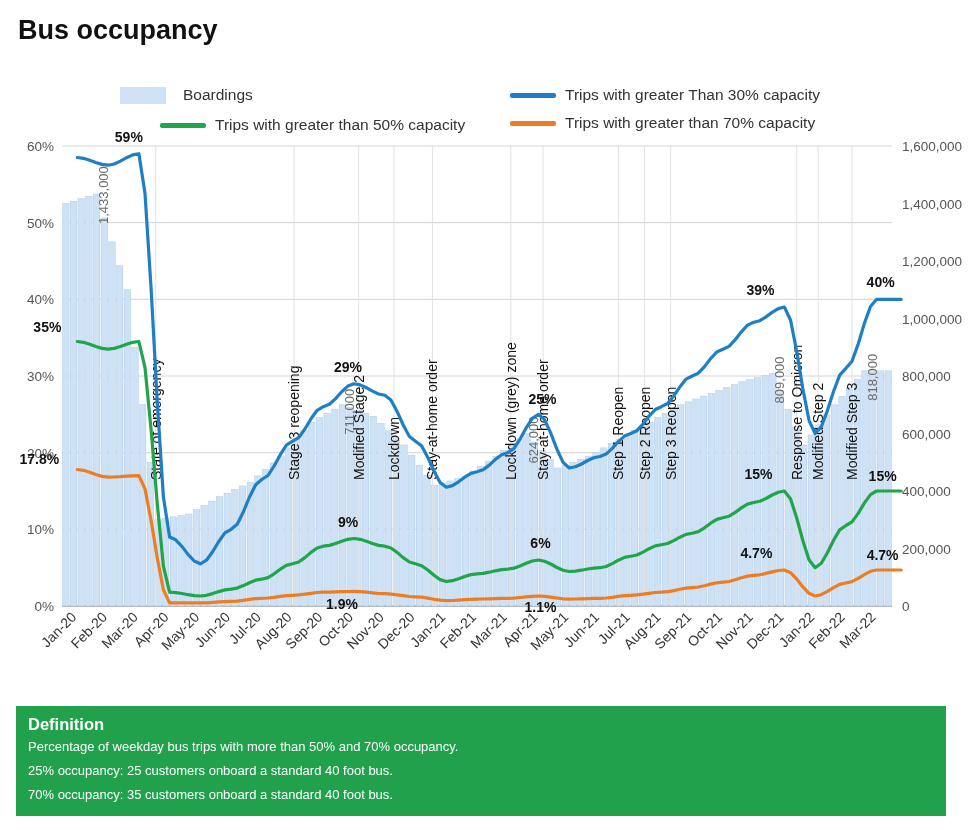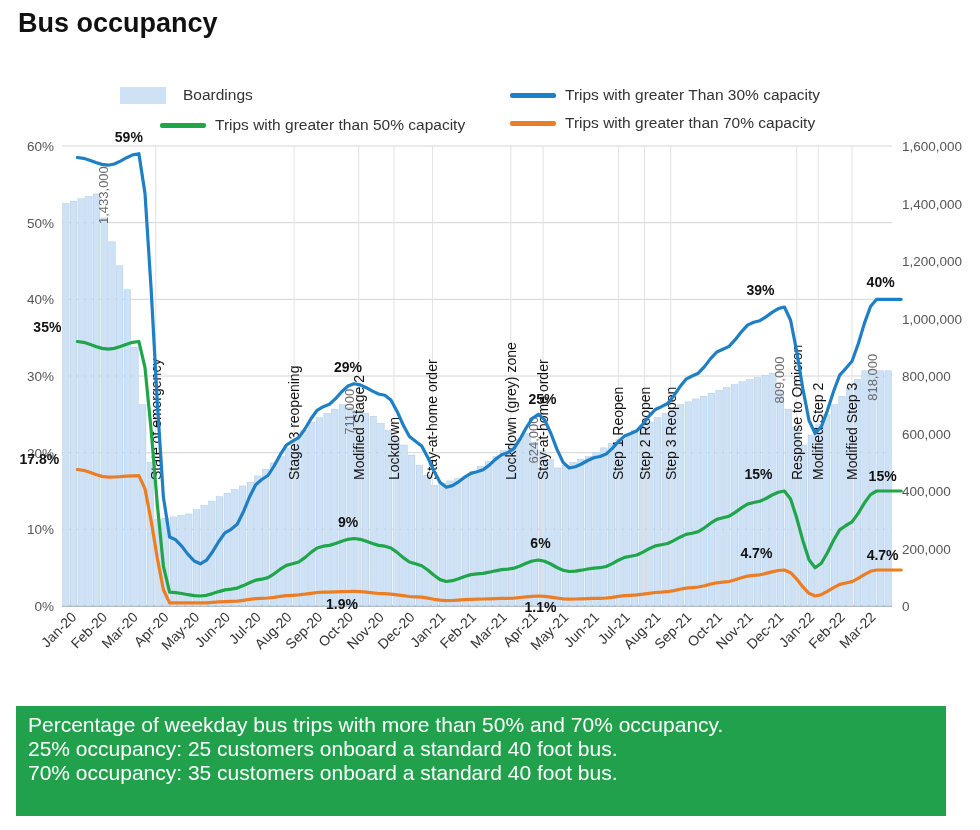--- a/index.html
+++ b/index.html
@@ -11,21 +11,21 @@
     width: 980px;
     height: 830px;
     font-family: "Liberation Sans", sans-serif;
     color: #1a1a1a;
     position: relative;
     overflow: hidden;
   }
   #title {
     position: absolute;
     left: 18px;
-    top: 8px;
+    top: 15px;
     font-size: 27px;
     font-weight: bold;
     letter-spacing: 0px;
     color: #111;
   }
   
   #legend {
     position: absolute;
     left: 110px;
     top: 84px;
@@ -105,21 +105,21 @@
     color: #ffffff;
     box-sizing: border-box;
     padding: 7px 12px 6px 12px;
   }
   #definition .def-title {
     font-size: 16.5px;
     font-weight: bold;
     line-height: 22px;
   }
   #definition .def-line {
-    font-size: 21px;
+    font-size: 13px;
     line-height: 24px;
   }
 </style>
 </head>
 <body>
 
 <div id="title">Bus occupancy</div>
 
 <div id="legend">
   <div class="legend-item" id="lg0">
@@ -365,16 +365,17 @@
         <text x="39.37037037037037" y="335.5333333333333" class="val-label" text-anchor="middle">17.8%</text>
         <text x="342.037037037037" y="481.43333333333334" class="val-label" text-anchor="middle">1.9%</text>
         <text x="540.4814814814815" y="484.03333333333336" class="val-label" text-anchor="middle">1.1%</text>
         <text x="756.4074074074074" y="429.96666666666664" class="val-label" text-anchor="middle">4.7%</text>
         <text x="882.6296296296297" y="431.96666666666664" class="val-label" text-anchor="middle">4.7%</text>
       </g>
   </svg>
 </div>
 
 <div id="definition">
+  <div class="def-title">Definition</div>
   <div class="def-line">Percentage of weekday bus trips with more than 50% and 70% occupancy.</div>
   <div class="def-line"> 25% occupancy: 25 customers onboard a standard 40 foot bus.</div>
   <div class="def-line"> 70% occupancy: 35 customers onboard a standard 40 foot bus.</div>
 </div>
 
 </body></html>

